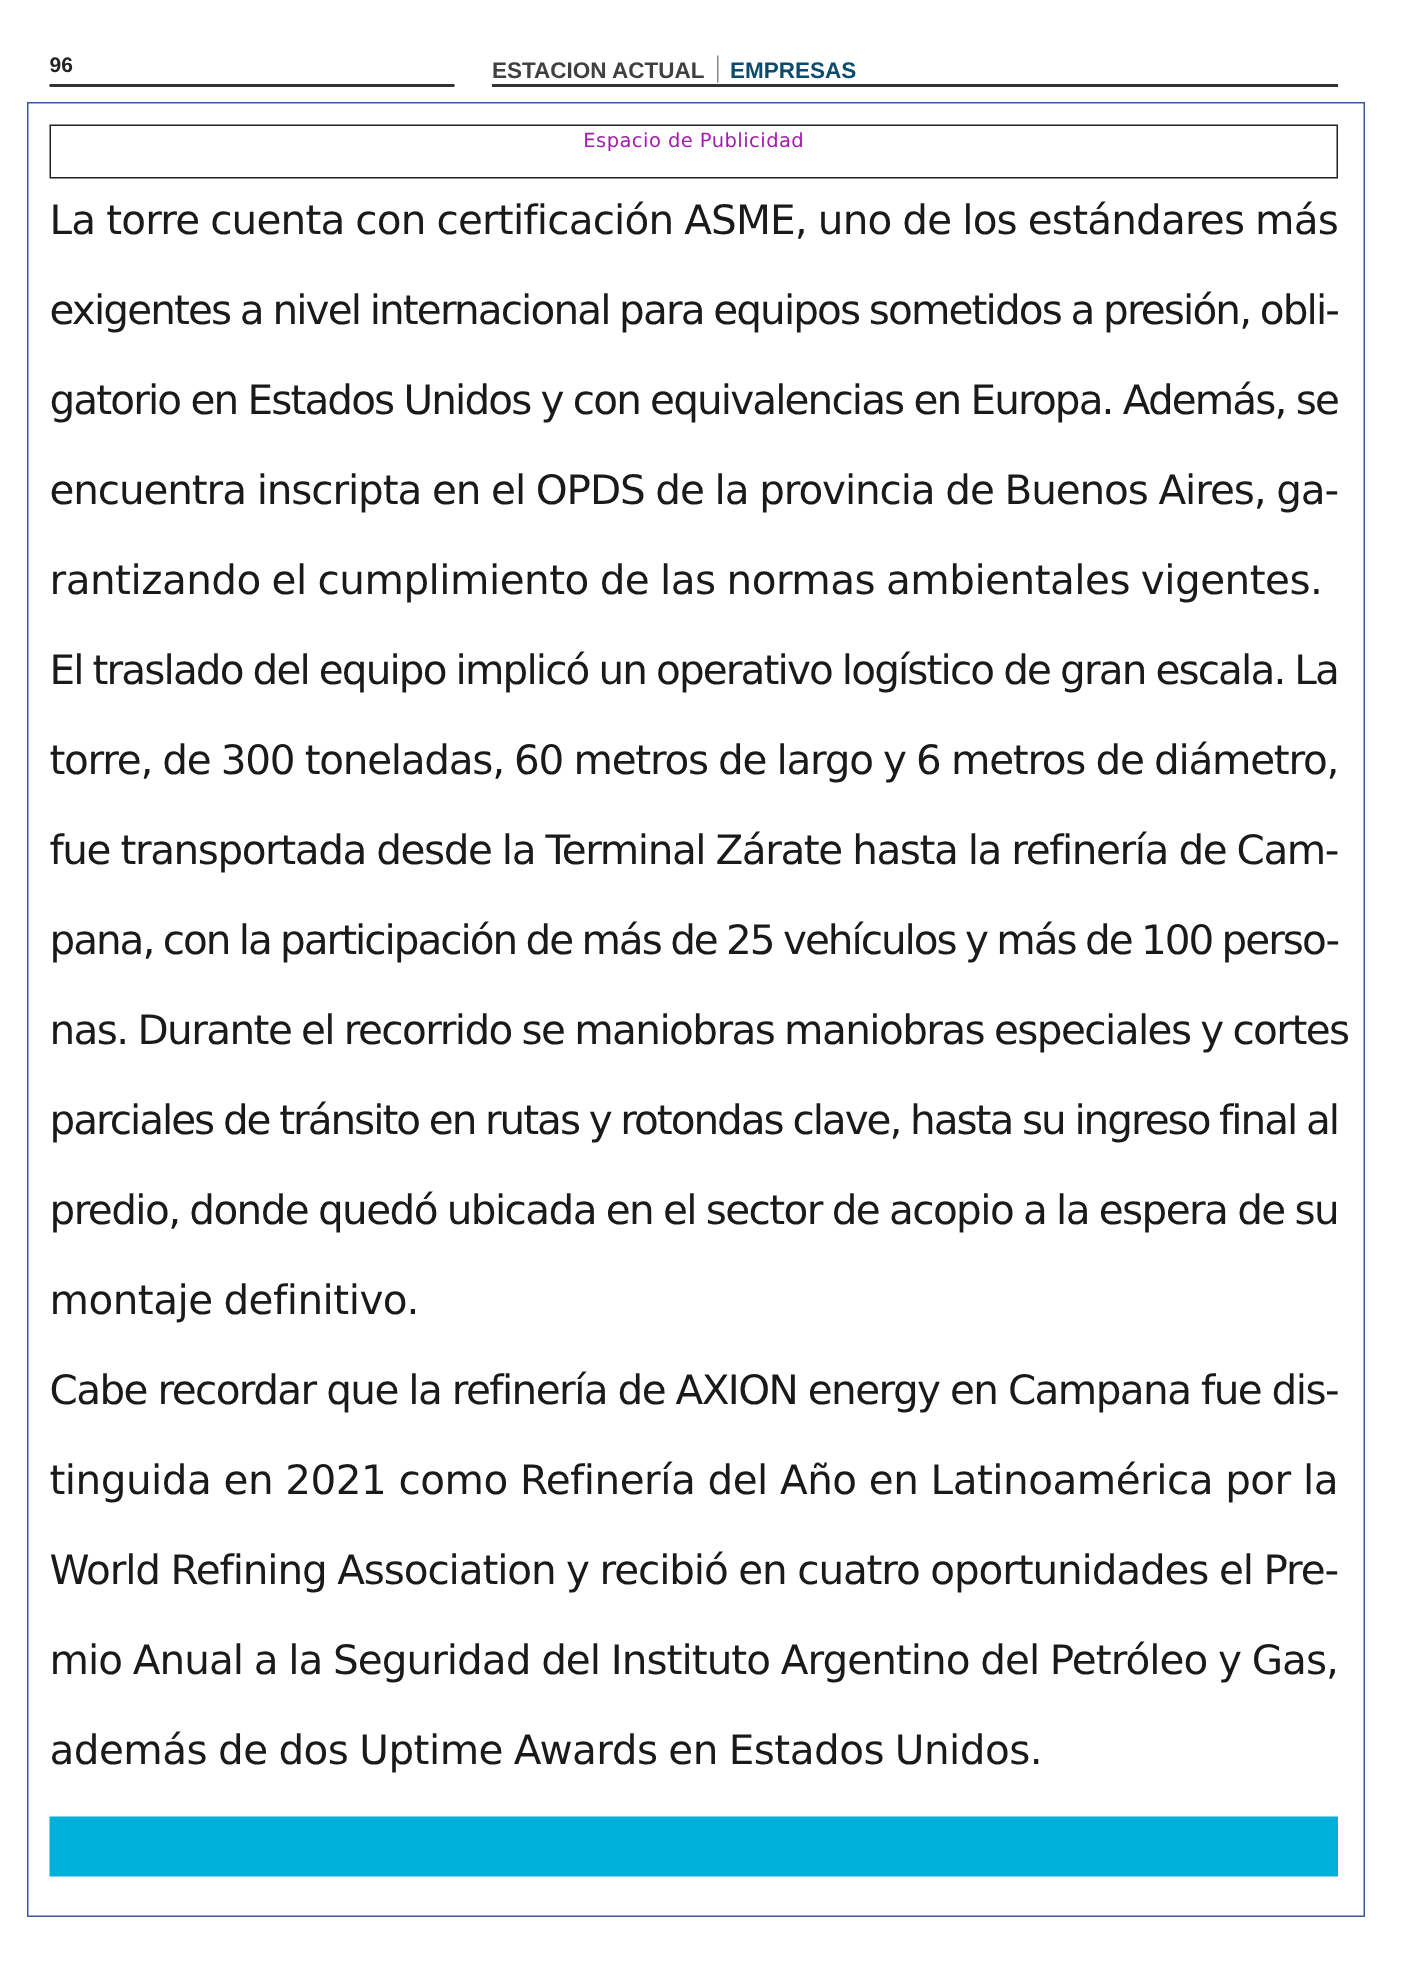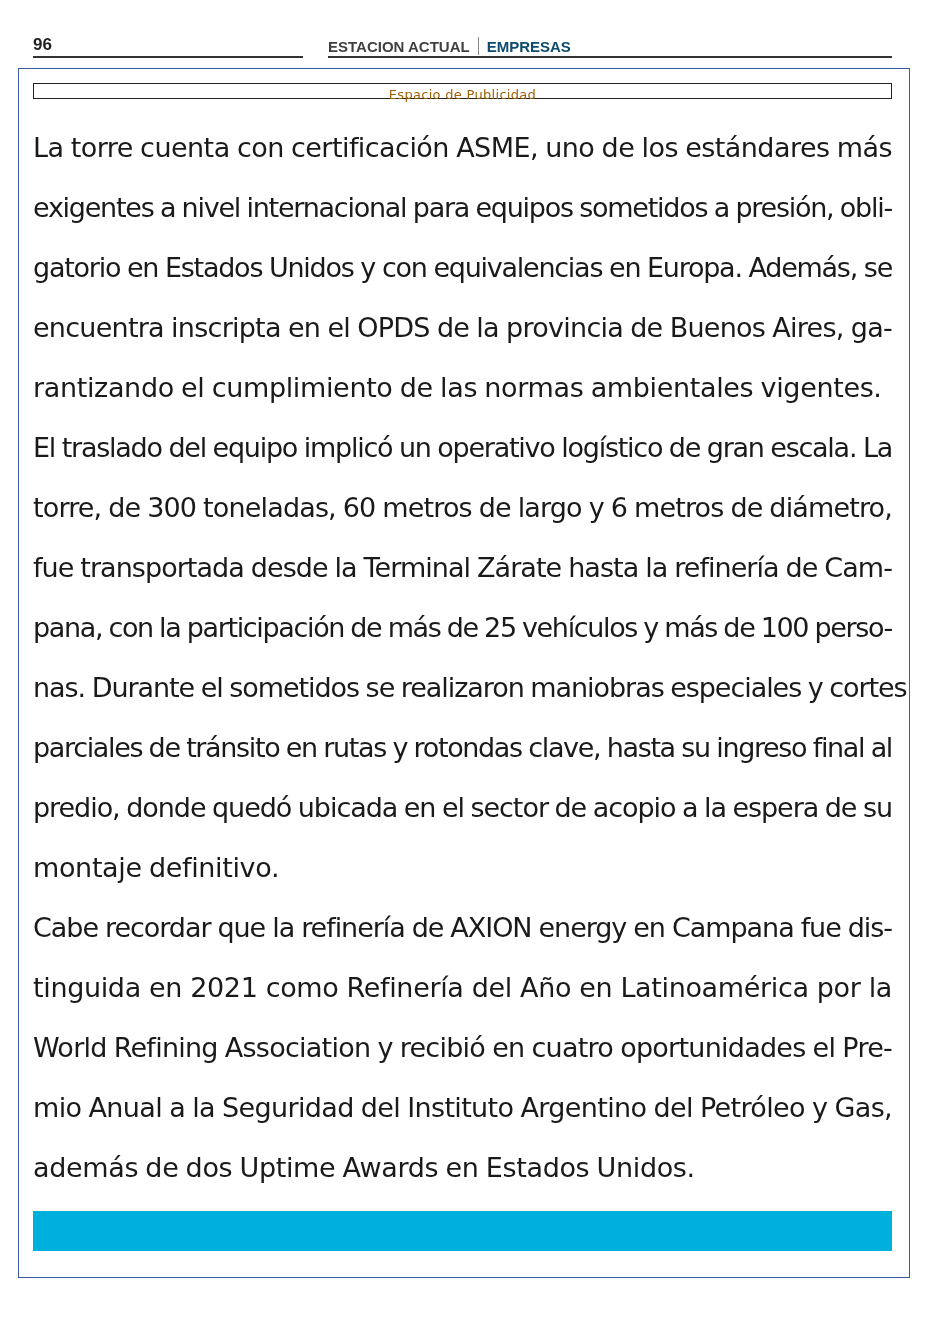--- a/index.html
+++ b/index.html
@@ -1,27 +1,27 @@
 <!DOCTYPE html>
 <html><head>
 <meta charset="utf-8">
 <style>
   html, body { margin: 0; padding: 0; background: #ffffff; }
   body { width: 935px; height: 1322px; position: relative; overflow: hidden; font-family: "DejaVu Sans", sans-serif; color: #1a1a1a; }
 
-  .page-number { position: absolute; left: 33px; top: 35px; font-family: "Liberation Sans", sans-serif; font-weight: bold; font-size: 17px; color: #222; }
+  .page-number { position: absolute; left: 33px; top: 35px; font-family: "Liberation Sans", sans-serif; font-weight: bold; font-size: 14px; color: #222; }
   .rule-left { position: absolute; left: 33px; top: 56px; width: 270px; height: 2px; background: #333; }
   .section-head { position: absolute; left: 328px; top: 37px; font-family: "Liberation Sans", sans-serif; font-weight: bold; font-size: 15px; white-space: nowrap; }
   .section-head .pub { color: #404040; }
   .section-head .sep { display: inline-block; width: 1px; height: 18px; background: #888; vertical-align: -3px; margin: 0 8px 0 8px; }
   .section-head .sec { color: #0c4a6e; }
   .rule-right { position: absolute; left: 328px; top: 56px; width: 564px; height: 2px; background: #333; }
 
   .frame { position: absolute; left: 18px; top: 68px; width: 892px; height: 1210px; border: 1.5px solid #3a5aa0; box-sizing: border-box; }
-  .ad-bar { position: absolute; left: 33px; top: 83px; width: 859px; height: 16px; border: 1px solid #222; box-sizing: border-box; text-align: center; font-size: 13px; line-height: 21px; letter-spacing: 0.3px; color: #a16207; }
+  .ad-bar { position: absolute; left: 33px; top: 83px; width: 859px; height: 36px; border: 1px solid #222; box-sizing: border-box; text-align: center; font-size: 13px; line-height: 21px; letter-spacing: 0.3px; color: #a21caf; }
 
   .body-text { position: absolute; left: 33px; top: 125px; width: 859px; }
   .line { height: 60px; line-height: 46px; font-size: 27px; text-align: justify; text-align-last: justify; white-space: nowrap; letter-spacing: -0.35px; word-spacing: -1px; }
   .line.last { text-align-last: left; }
 
   .cyan-band { position: absolute; left: 33px; top: 1211px; width: 859px; height: 40px; background: #00b0dc; }
 </style>
 </head>
 <body>
 
@@ -45,21 +45,21 @@
     <div class="line" style="white-space: nowrap; letter-spacing: -1.25px;">gatorio en Estados Unidos y con equivalencias en Europa. Además, se</div>
     <div class="line" style="white-space: nowrap; letter-spacing: -0.75px;">encuentra inscripta en el OPDS de la provincia de Buenos Aires, ga-</div>
     <div class="line last" style="white-space: nowrap;">rantizando el cumplimiento de las normas ambientales vigentes.</div>
   </div>
 
   <div>
     <div class="line" style="white-space: nowrap; letter-spacing: -1.25px;">El traslado del equipo implicó un operativo logístico de gran escala. La</div>
     <div class="line" style="white-space: nowrap; letter-spacing: -0.85px;">torre, de 300 toneladas, 60 metros de largo y 6 metros de diámetro,</div>
     <div class="line" style="white-space: nowrap; letter-spacing: -0.95px;">fue transportada desde la Terminal Zárate hasta la refinería de Cam-</div>
     <div class="line" style="white-space: nowrap; letter-spacing: -1.35px;">pana, con la participación de más de 25 vehículos y más de 100 perso-</div>
-    <div class="line" style="white-space: nowrap; letter-spacing: -1.05px;">nas. Durante el sometidos se realizaron maniobras especiales y cortes</div>
+    <div class="line" style="white-space: nowrap; letter-spacing: -1.05px;">nas. Durante el recorrido se maniobras maniobras especiales y cortes</div>
     <div class="line" style="white-space: nowrap; letter-spacing: -1.35px;">parciales de tránsito en rutas y rotondas clave, hasta su ingreso final al</div>
     <div class="line" style="white-space: nowrap; letter-spacing: -1.05px;">predio, donde quedó ubicada en el sector de acopio a la espera de su</div>
     <div class="line last" style="white-space: nowrap;">montaje definitivo.</div>
   </div>
 
   <div>
     <div class="line" style="white-space: nowrap; letter-spacing: -1.05px;">Cabe recordar que la refinería de AXION energy en Campana fue dis-</div>
     <div class="line" style="white-space: nowrap;">tinguida en 2021 como Refinería del Año en Latinoamérica por la</div>
     <div class="line" style="white-space: nowrap; letter-spacing: -0.75px;">World Refining Association y recibió en cuatro oportunidades el Pre-</div>
     <div class="line" style="white-space: nowrap; letter-spacing: -0.65px;">mio Anual a la Seguridad del Instituto Argentino del Petróleo y Gas,</div>

